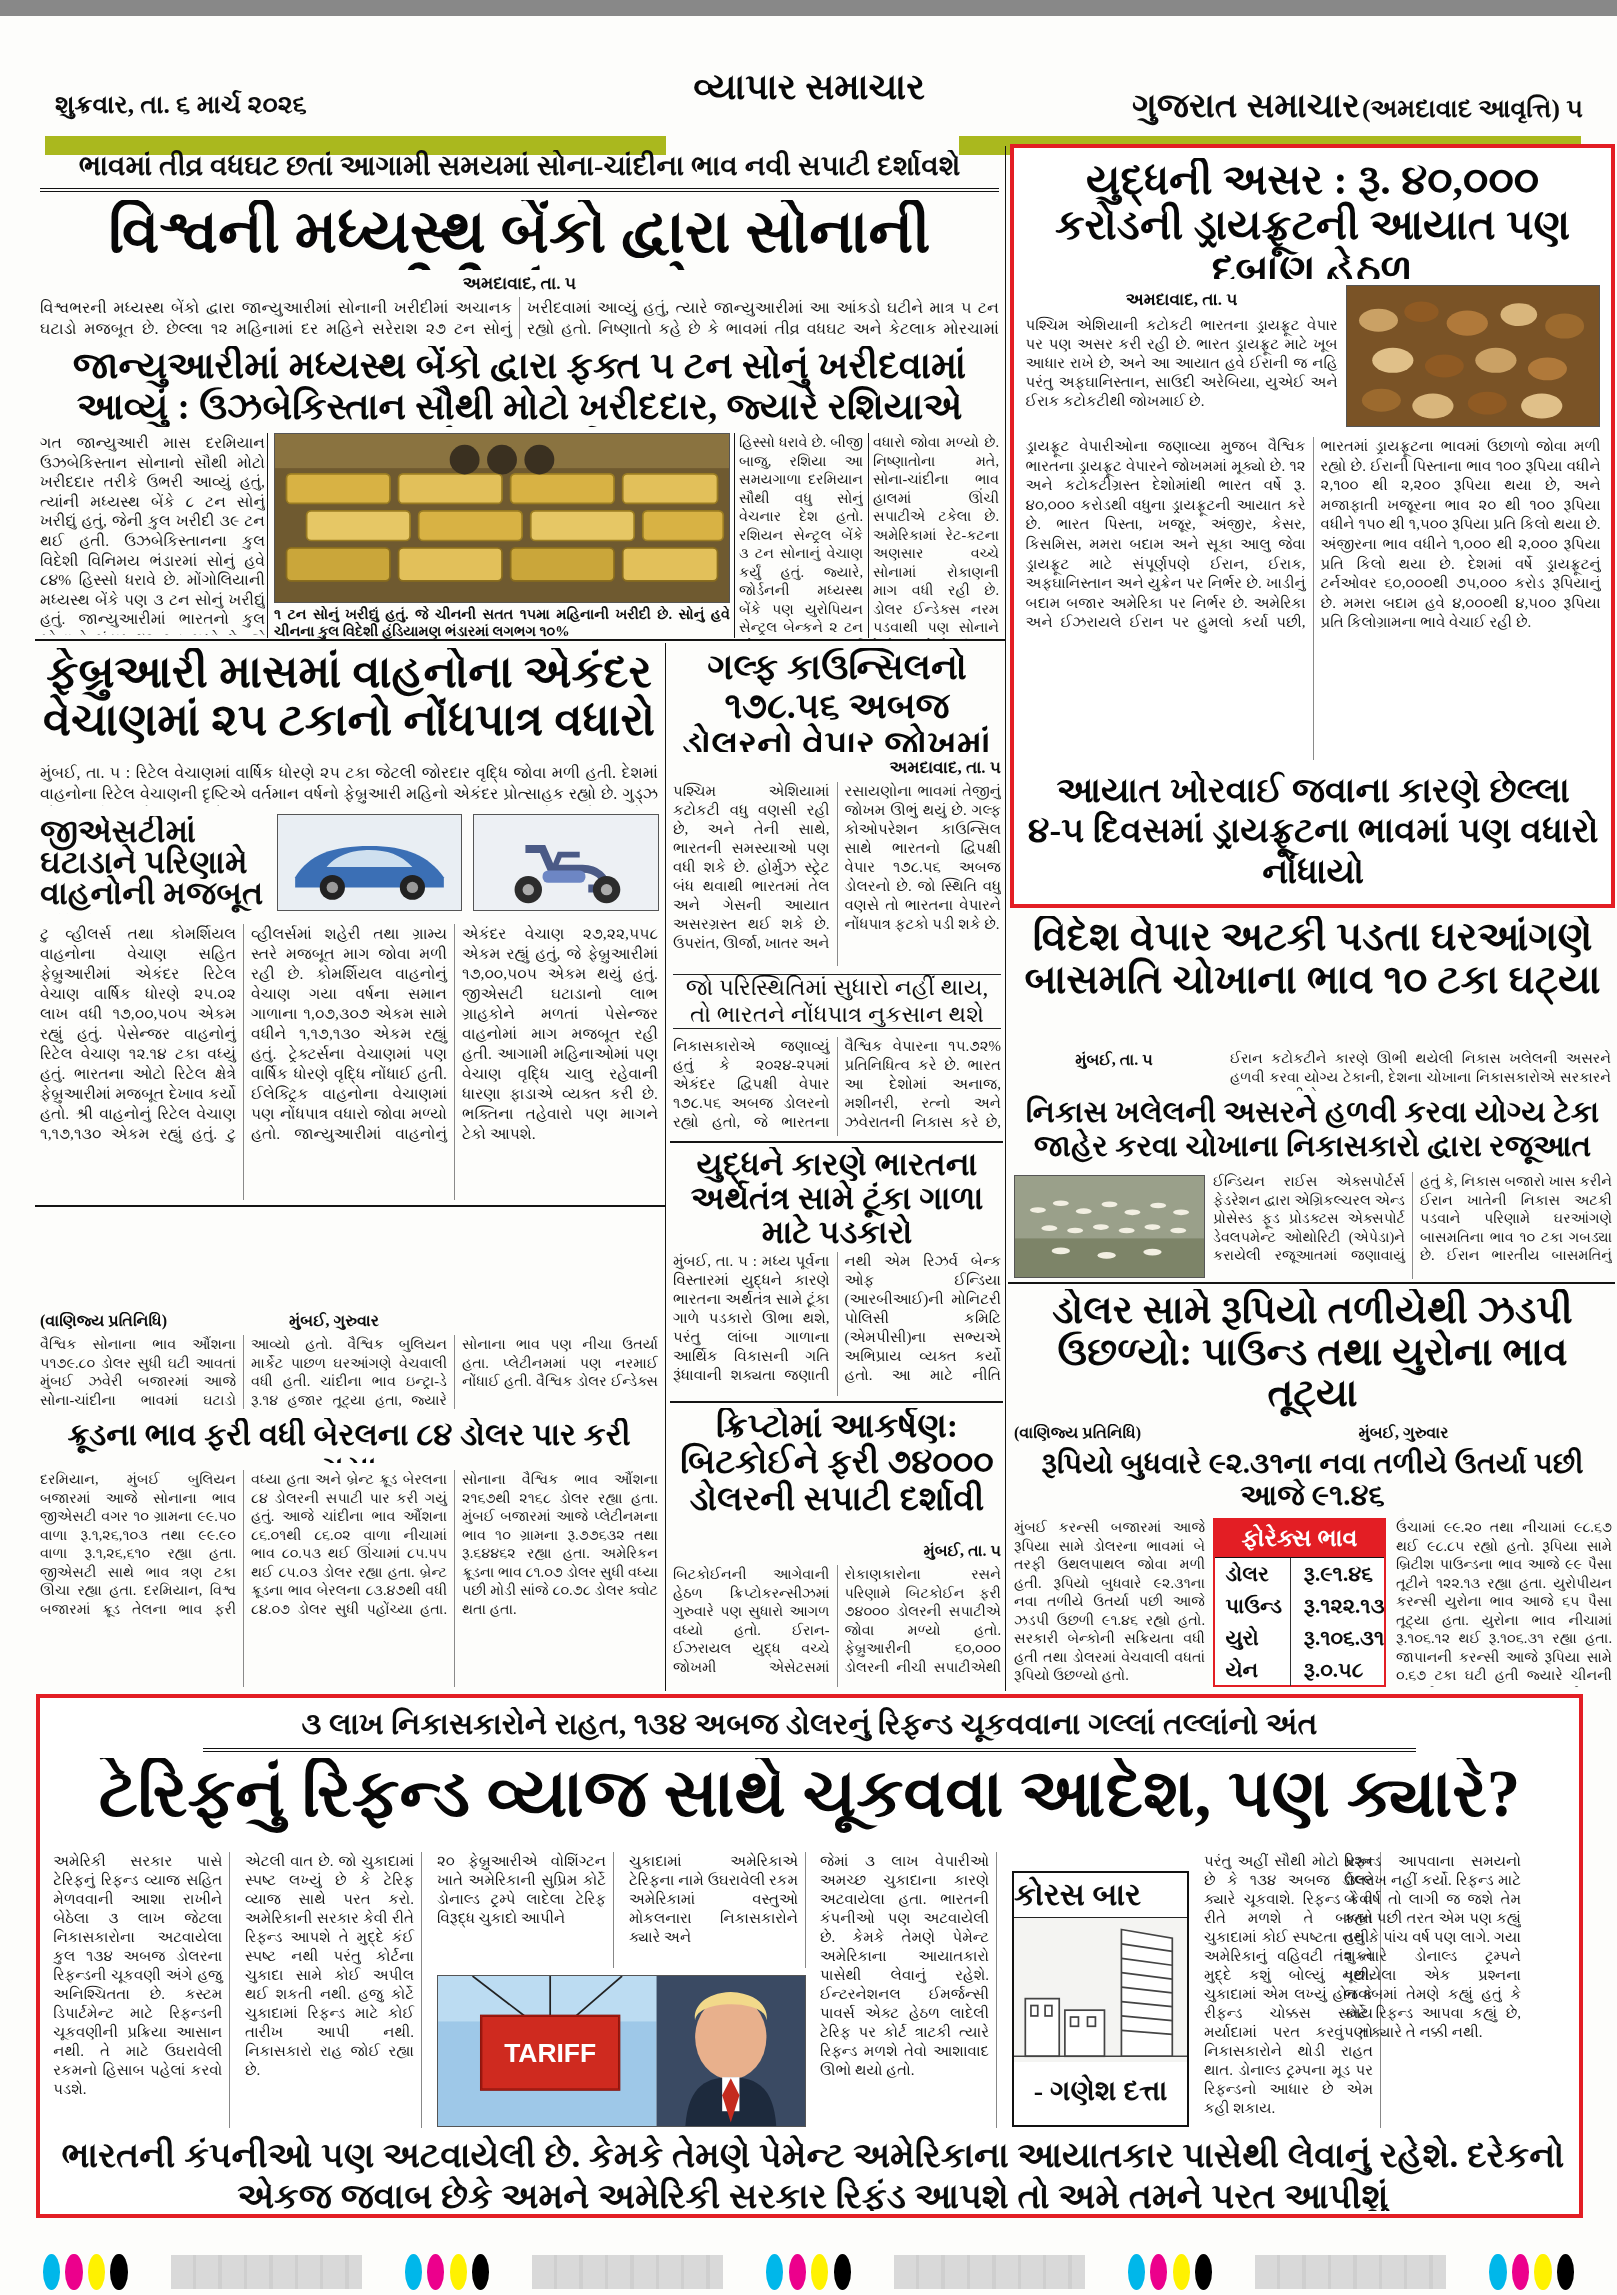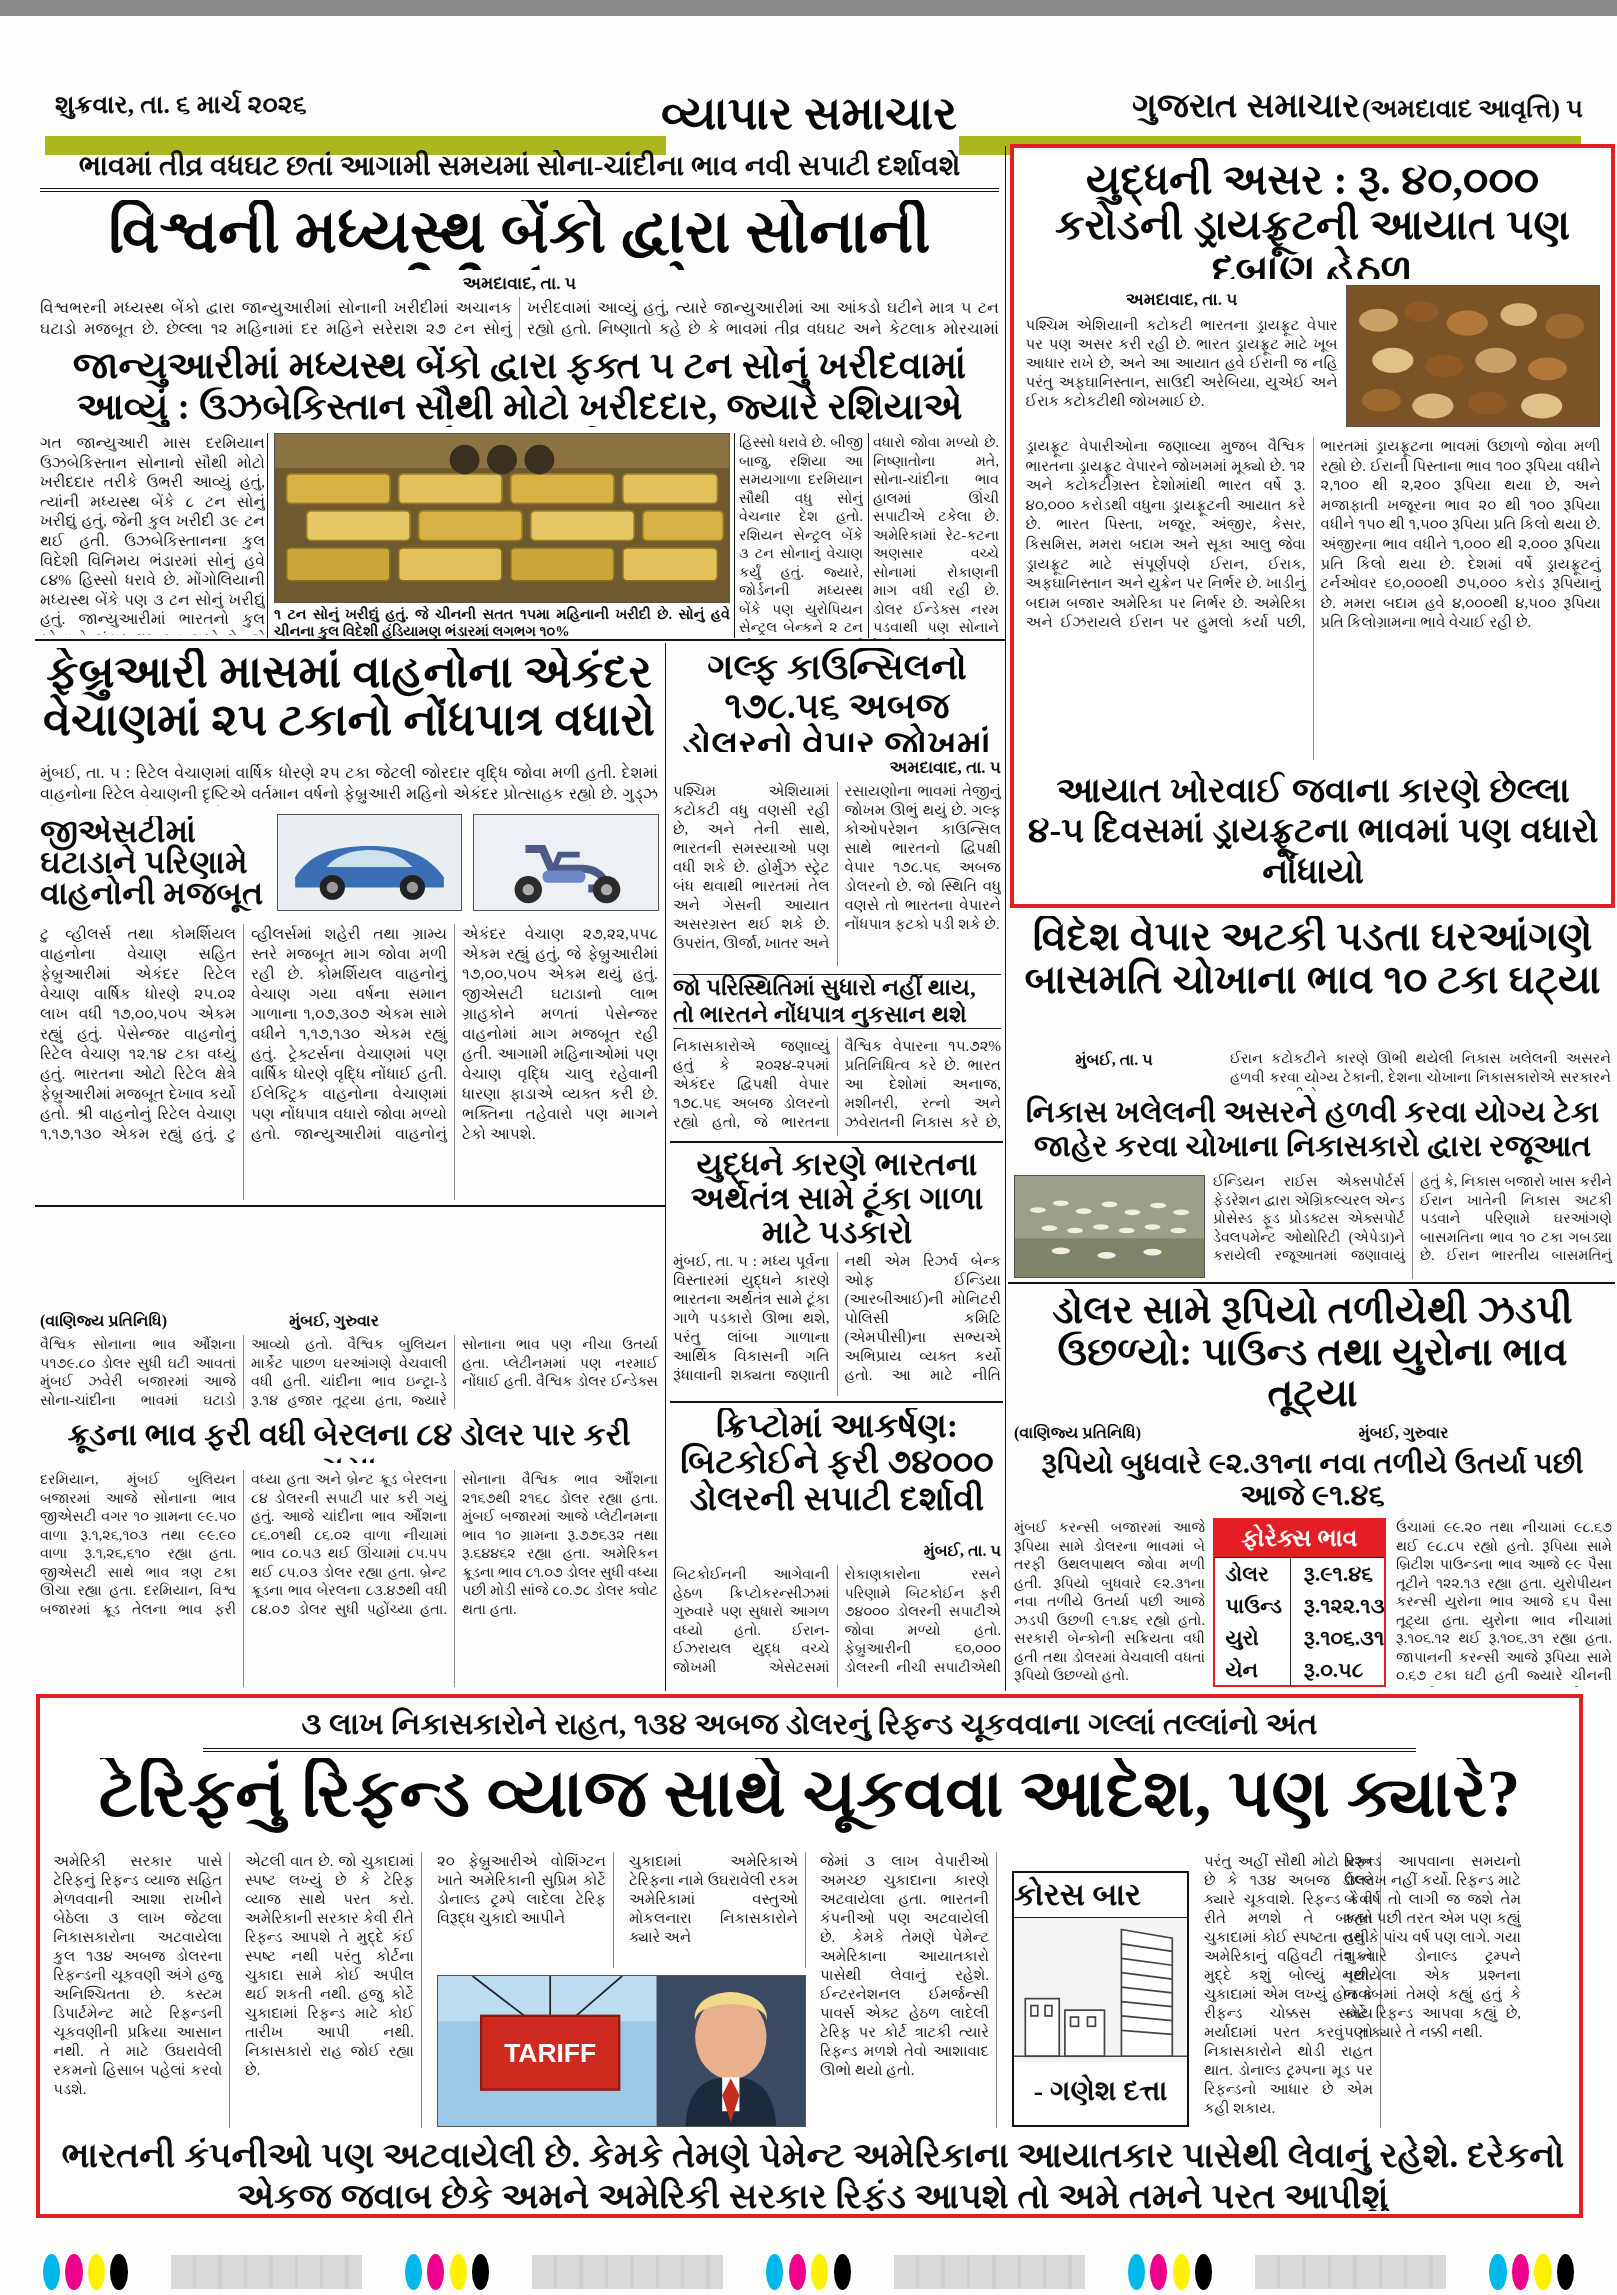--- a/index.html
+++ b/index.html
@@ -11,40 +11,40 @@
 .body-txt{font-size:17px;line-height:21.4px;text-align:justify;overflow:hidden;color:#161616}
 .small-txt{font-size:15px;line-height:19px;text-align:justify;overflow:hidden;color:#161616}
 .cols2{columns:2;column-gap:15px;column-rule:0.6px solid #8a8a8a}
 .cols3{columns:3;column-gap:15px;column-rule:0.6px solid #8a8a8a}
 .dl{font-weight:bold;font-size:17.3px;overflow:hidden;white-space:nowrap}
 .rule-h{position:absolute;background:#141414;height:1.7px}
 .rule-v{position:absolute;background:#141414;width:1.2px}
 .dbl{border-bottom:4px double #111;padding-bottom:5.8px}
 .redbox{border:4px solid #e31e24;background:#fff}
 .imgframe{border:1.2px solid #555;overflow:hidden;background:#ccc}
-.subbox{font-weight:bold;text-align:left;line-height:1.15;overflow:hidden;border-top:1.7px solid #222;border-bottom:1.7px solid #222;display:flex;align-items:center;justify-content:center}
+.subbox{font-weight:normal;text-align:center;line-height:1.15;overflow:hidden;border-top:1.7px solid #222;border-bottom:1.7px solid #222;display:flex;align-items:center;justify-content:center}
 .fx-table{border:2.9px solid #e31e24;background:#fff}
 .fx-head{background:#e31e24;color:#fff;font-weight:bold;text-align:center;font-size:24px;line-height:37px;overflow:hidden}
 .fx-row{display:flex;font-weight:bold;font-size:21px;line-height:32px}
 .fx-row .c1{width:45%;padding-left:10.4px;border-right:1.2px solid #333;overflow:hidden}
 .fx-row .c2{width:55%;padding-left:12.7px;overflow:hidden}
 .chorus{border:2.3px solid #111;background:#fff}
 .strip{font-weight:bold;text-align:center;line-height:1.18;overflow:hidden}
 .dotgrp{display:flex;gap:5.2px;align-items:center}
 .dot{width:17.3px;height:36px;border-radius:50%}
 .graybar{width:191px;height:34px;background:repeating-linear-gradient(90deg,#d9d9d9 0 22px,#cfcfcf 22px 25.4px)}
 .marks{display:flex;align-items:center;justify-content:space-between}
 </style>
 </head>
 <body>
 
 <div class="page">
 
   <div class="abs" style="left:55px;top:74px;width:520px;font-weight:bold;font-size:25.4px">શુક્રવાર, તા. ૬ માર્ચ ૨૦૨૬</div>
-  <div class="abs hl" style="left:578px;top:73px;width:462px;font-size:46px">વ્યાપાર સમાચાર</div>
+  <div class="abs hl" style="left:578px;top:52px;width:462px;font-size:36px">વ્યાપાર સમાચાર</div>
   <div class="abs" style="left:982px;top:70px;width:601px;text-align:right;white-space:nowrap;overflow:hidden">
     <span style="font-weight:bold;font-size:34px;font-family:'Liberation Sans',sans-serif">ગુજરાત સમાચાર</span>
     <span style="font-size:25.4px;font-weight:bold"> </span>
     <span style="font-size:25.4px;font-weight:bold">(અમદાવાદ આવૃત્તિ) ૫</span>
   </div>
   <div class="abs" style="left:45px;top:120px;width:621px;height:18.5px;background:#aab81e"></div>
   <div class="abs" style="left:959px;top:120px;width:622px;height:18.5px;background:#aab81e"></div>
 
   <div class="abs kick dbl" style="left:40px;top:134px;width:959px;font-size:28px;height:42px">ભાવમાં તીવ્ર વધઘટ છતાં આગામી સમયમાં સોના-ચાંદીના ભાવ નવી સપાટી દર્શાવશે</div>
   <div class="abs hl" style="left:40px;top:184px;width:959px;font-size:60px;height:70px">વિશ્વની મધ્યસ્થ બેંકો દ્વારા સોનાની ખરીદીમાં ઘટાડો</div>

